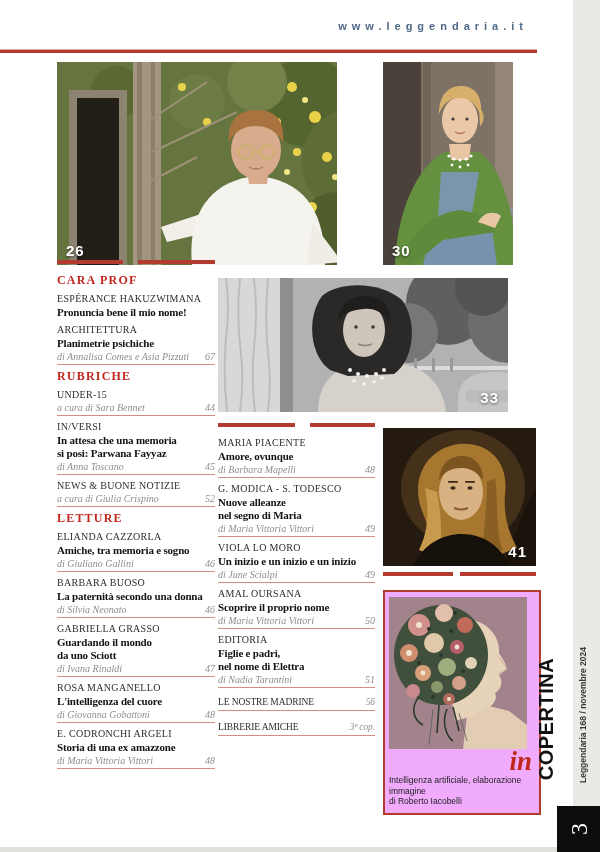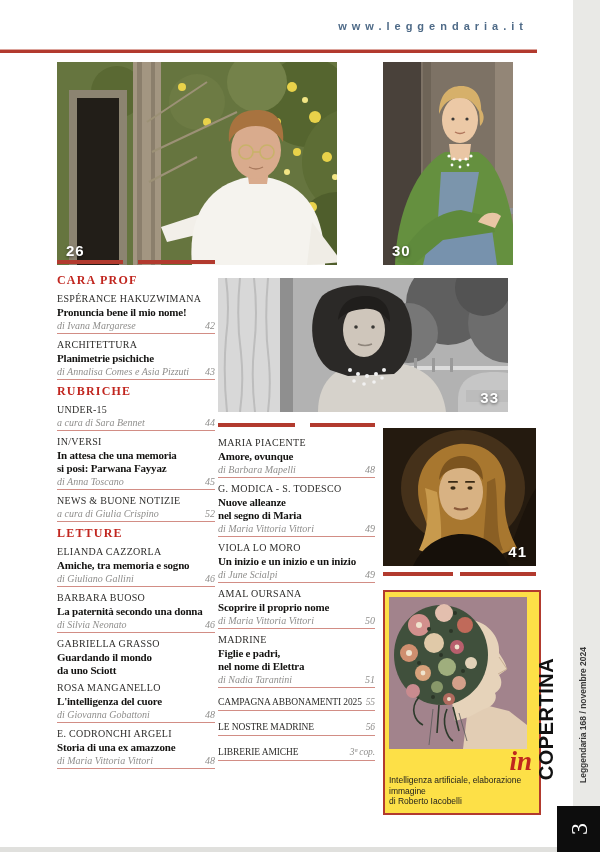--- a/index.html
+++ b/index.html
@@ -47,21 +47,21 @@
   .byline-row { display:flex; justify-content:space-between; align-items:baseline;
                 border-bottom:1px solid #d28d85; padding-bottom:1px;
                 font-style:italic; color:#8f8e8c; font-size:10px; line-height:12px; }
   .rows { margin-top:8px; }
   .row  { display:flex; justify-content:space-between; align-items:baseline;
           border-bottom:1px solid #d28d85; padding-bottom:2px; margin-bottom:10px;
           font-size:9.5px; letter-spacing:-0.1px; color:#2e2d2b; line-height:12px; }
   .row .pagenum { font-style:italic; color:#8f8e8c; }
 
   .cover-frame { position:absolute; left:383px; top:590px; width:146px; height:216px;
-                 border:2px solid #b23a2e; background:#fde047; padding:5px 4px 0 4px; box-sizing:content-box; }
+                 border:2px solid #b23a2e; background:#f0abfc; padding:5px 4px 0 4px; box-sizing:content-box; }
   .cover-frame svg { display:block; }
   .in-word { text-align:right; font-size:27px; font-style:italic; font-weight:bold;
              color:#c0281e; line-height:25px; padding-right:3px; }
   .cover-caption { font-family:"Liberation Sans", sans-serif; font-size:8.5px; line-height:10.5px;
                    color:#1c1c1c; white-space:pre-line; margin-top:1px; }
 
   .copertina { position:absolute; left:476px; top:707px; width:140px; height:24px;
                transform:rotate(-90deg); font-family:"Liberation Sans", sans-serif;
                font-weight:bold; font-size:20px; letter-spacing:0.5px; color:#111;
                text-align:center; line-height:24px; }
@@ -250,31 +250,27 @@
   <div class="col" id="col-left">
     <div class="bars">
         <span class="b1"></span>
         <span class="b2"></span>
       </div>
 
     <div class="sec-heading">CARA PROF</div>
     <div class="entry">
       <div class="kicker">ESPÉRANCE HAKUZWIMANA</div>
       <div class="title">Pronuncia bene il mio nome!</div>
-      <div class="byline-row">
-          <span>di Ivana Margarese</span>
-          <span class="pagenum">42</span>
-        </div>
     </div>
     <div class="entry">
       <div class="kicker">ARCHITETTURA</div>
       <div class="title">Planimetrie psichiche</div>
       <div class="byline-row">
           <span>di Annalisa Comes e Asia Pizzuti</span>
-          <span class="pagenum">43</span>
+          <span class="pagenum">67</span>
         </div>
     </div>
 
     <div class="sec-heading">RUBRICHE</div>
     <div class="entry">
       <div class="kicker">UNDER-15</div>
       <div class="byline-row">
           <span>a cura di Sara Bennet</span>
           <span class="pagenum">44</span>
         </div>
@@ -310,20 +306,24 @@
       <div class="title">La paternità secondo una donna</div>
       <div class="byline-row">
           <span>di Silvia Neonato</span>
           <span class="pagenum">46</span>
         </div>
     </div>
     <div class="entry">
       <div class="kicker">GABRIELLA GRASSO</div>
       <div class="title">Guardando il mondo
 da uno Sciott</div>
+      <div class="byline-row">
+          <span>di Ivana Rinaldi</span>
+          <span class="pagenum">47</span>
+        </div>
     </div>
     <div class="entry">
       <div class="kicker">ROSA MANGANELLO</div>
       <div class="title">L'intelligenza del cuore</div>
       <div class="byline-row">
           <span>di Giovanna Gobattoni</span>
           <span class="pagenum">48</span>
         </div>
     </div>
     <div class="entry">
@@ -369,34 +369,30 @@
     </div>
     <div class="entry">
       <div class="kicker">AMAL OURSANA</div>
       <div class="title">Scoprire il proprio nome</div>
       <div class="byline-row">
           <span>di Maria Vittoria Vittori</span>
           <span class="pagenum">50</span>
         </div>
     </div>
     <div class="entry">
-      <div class="kicker">MADRINE</div>
+      <div class="kicker">EDITORIA</div>
       <div class="title">Figlie e padri,
 nel nome di Elettra</div>
       <div class="byline-row">
           <span>di Nadia Tarantini</span>
           <span class="pagenum">51</span>
         </div>
     </div>
 
     <div class="rows">
-      <div class="row">
-          <span>CAMPAGNA ABBONAMENTI 2025</span>
-          <span class="pagenum">55</span>
-        </div>
       <div class="row">
           <span>LE NOSTRE MADRINE</span>
           <span class="pagenum">56</span>
         </div>
       <div class="row">
           <span>LIBRERIE AMICHE</span>
           <span class="pagenum">3ª cop.</span>
         </div>
     </div>
   </div>

